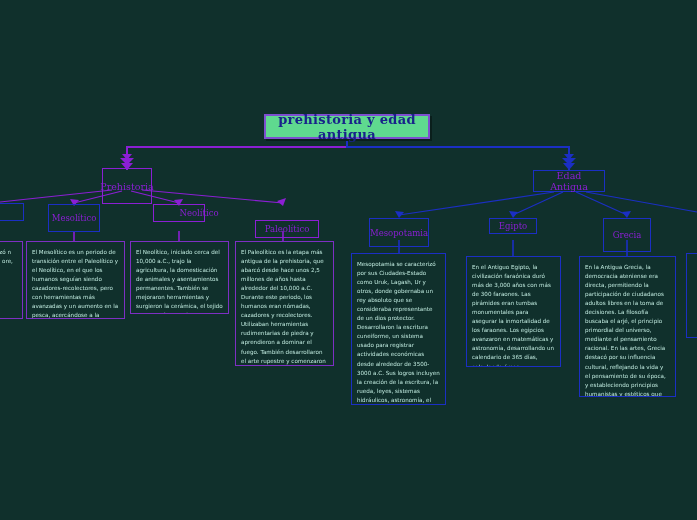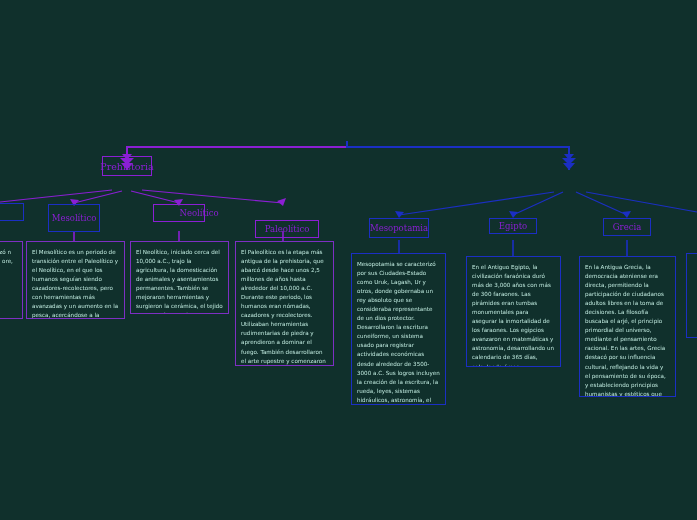--- a/index.html
+++ b/index.html
@@ -102,51 +102,57 @@
     <polygon points="627,218 622,212 631,211" fill="#1b2fc4"></polygon>
 
     <path d="M74 231 L74 241" stroke="#8b1fd4" stroke-width="1.6" fill="none"></path>
     <path d="M179 231 L179 241" stroke="#8b1fd4" stroke-width="1.6" fill="none"></path>
     <path d="M283 231 L283 241" stroke="#8b1fd4" stroke-width="1.6" fill="none"></path>
     <path d="M399 240 L399 253" stroke="#1b2fc4" stroke-width="1.6" fill="none"></path>
     <path d="M513 240 L513 256" stroke="#1b2fc4" stroke-width="1.6" fill="none"></path>
     <path d="M627 240 L627 256" stroke="#1b2fc4" stroke-width="1.6" fill="none"></path>
   </svg>
 
+  <div class="node root" style="left:264px;top:114px;width:166px;height:25px;">
+    <span>prehistoria y edad antigua</span>
+  </div>
 
-  <div class="node obox l1 purple" style="left:102px;top:156px;width:50px;height:20px;">
+  <div class="node obox l1 purple" style="left:102px;top:168px;width:50px;height:36px;">
     <span>Prehistoria</span>
   </div>
 
+  <div class="node obox l1 blue" style="left:533px;top:170px;width:72px;height:22px;">
+    <span>Edad Antigua</span>
+  </div>
 
   <div class="node obox blue" style="left:-24px;top:203px;width:48px;height:18px;">
     <span></span>
   </div>
 
   <div class="node obox blue" style="left:48px;top:204px;width:52px;height:28px;">
     <span>Mesolítico</span>
   </div>
 
   <div class="node obox purple" style="left:153px;top:204px;width:52px;height:18px;padding-left:44px;">
     <span>Neolítico</span>
   </div>
 
   <div class="node obox purple" style="left:255px;top:220px;width:64px;height:18px;">
     <span>Paleolítico</span>
   </div>
 
-  <div class="node obox blue" style="left:369px;top:218px;width:60px;height:20px;">
+  <div class="node obox blue" style="left:369px;top:218px;width:60px;height:29px;">
     <span>Mesopotamia</span>
   </div>
 
   <div class="node obox blue" style="left:489px;top:218px;width:48px;height:16px;">
     <span>Egipto</span>
   </div>
 
-  <div class="node obox blue" style="left:603px;top:218px;width:48px;height:18px;">
+  <div class="node obox blue" style="left:603px;top:218px;width:48px;height:34px;">
     <span>Grecia</span>
   </div>
 
   <div class="tbox purple" style="left:-23px;top:241px;width:46px;height:78px;">000 rizó n de ros ore,</div>
 
   <div class="tbox purple" style="left:26px;top:241px;width:99px;height:78px;">El Mesolítico es un periodo de transición entre el Paleolítico y el Neolítico, en el que los humanos seguían siendo cazadores-recolectores, pero con herramientas más avanzadas y un aumento en la pesca, acercándose a la agricultura.</div>
 
   <div class="tbox purple" style="left:130px;top:241px;width:99px;height:73px;">El Neolítico, iniciado cerca del 10,000 a.C., trajo la agricultura, la domesticación de animales y asentamientos permanentes. También se mejoraron herramientas y surgieron la cerámica, el tejido y nuevas formas de organización social.</div>
 
   <div class="tbox purple" style="left:235px;top:241px;width:99px;height:125px;">El Paleolítico es la etapa más antigua de la prehistoria, que abarcó desde hace unos 2,5 millones de años hasta alrededor del 10,000 a.C. Durante este periodo, los humanos eran nómadas, cazadores y recolectores. Utilizaban herramientas rudimentarias de piedra y aprendieron a dominar el fuego. También desarrollaron el arte rupestre y comenzaron a formar las primeras comunidades humanas.</div>

